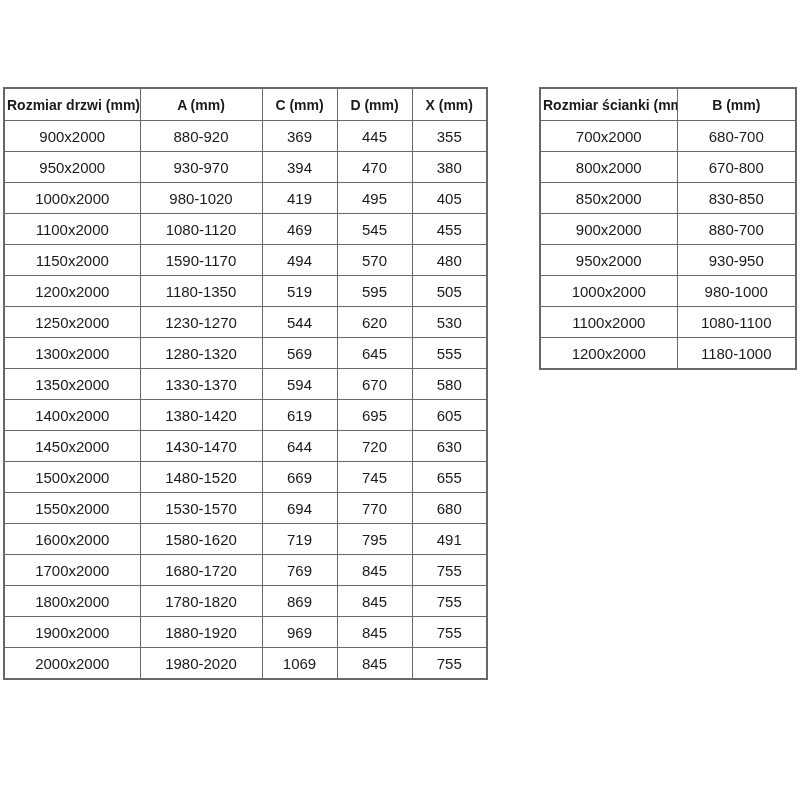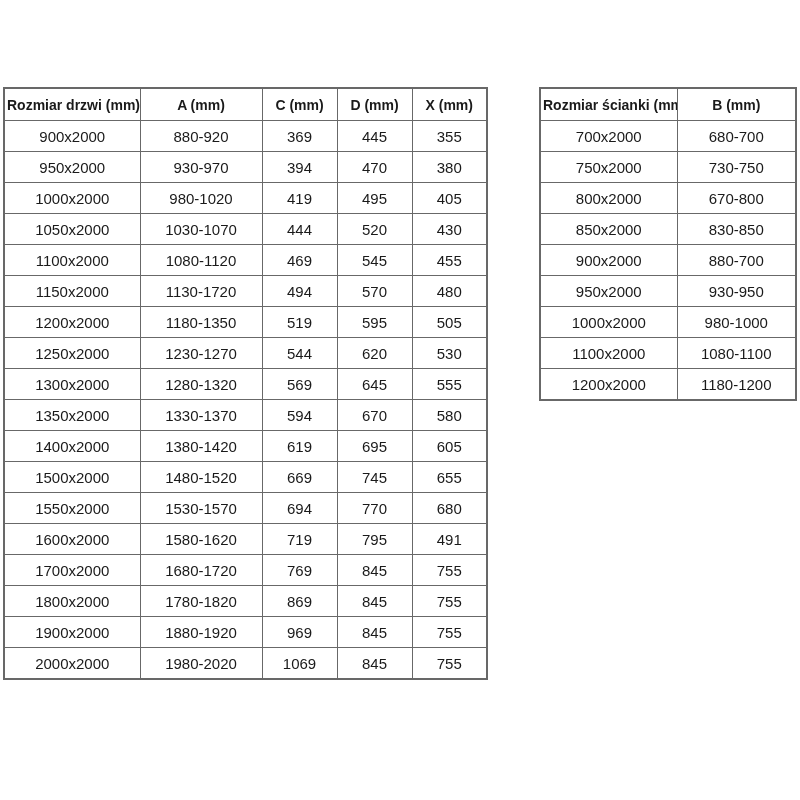--- a/index.html
+++ b/index.html
@@ -84,36 +84,29 @@
           <td>380</td>
         </tr>
         <tr>
           <td>1000x2000</td>
           <td>980-1020</td>
           <td>419</td>
           <td>495</td>
           <td>405</td>
         </tr>
         <tr>
-          <td>1050x2000</td>
-          <td>1030-1070</td>
-          <td>444</td>
-          <td>520</td>
-          <td>430</td>
-        </tr>
-        <tr>
           <td>1100x2000</td>
           <td>1080-1120</td>
           <td>469</td>
           <td>545</td>
           <td>455</td>
         </tr>
         <tr>
           <td>1150x2000</td>
-          <td>1130-1720</td>
+          <td>1590-1170</td>
           <td>494</td>
           <td>570</td>
           <td>480</td>
         </tr>
         <tr>
           <td>1200x2000</td>
           <td>1180-1350</td>
           <td>519</td>
           <td>595</td>
           <td>505</td>
@@ -138,20 +131,27 @@
           <td>594</td>
           <td>670</td>
           <td>580</td>
         </tr>
         <tr>
           <td>1400x2000</td>
           <td>1380-1420</td>
           <td>619</td>
           <td>695</td>
           <td>605</td>
+        </tr>
+        <tr>
+          <td>1450x2000</td>
+          <td>1430-1470</td>
+          <td>644</td>
+          <td>720</td>
+          <td>630</td>
         </tr>
         <tr>
           <td>1500x2000</td>
           <td>1480-1520</td>
           <td>669</td>
           <td>745</td>
           <td>655</td>
         </tr>
         <tr>
           <td>1550x2000</td>
@@ -208,24 +208,20 @@
           <th>Rozmiar ścianki (mm)</th>
           <th>B (mm)</th>
         </tr>
       </thead>
       <tbody>
         <tr>
           <td>700x2000</td>
           <td>680-700</td>
         </tr>
         <tr>
-          <td>750x2000</td>
-          <td>730-750</td>
-        </tr>
-        <tr>
           <td>800x2000</td>
           <td>670-800</td>
         </tr>
         <tr>
           <td>850x2000</td>
           <td>830-850</td>
         </tr>
         <tr>
           <td>900x2000</td>
           <td>880-700</td>
@@ -237,17 +233,17 @@
         <tr>
           <td>1000x2000</td>
           <td>980-1000</td>
         </tr>
         <tr>
           <td>1100x2000</td>
           <td>1080-1100</td>
         </tr>
         <tr>
           <td>1200x2000</td>
-          <td>1180-1200</td>
+          <td>1180-1000</td>
         </tr>
       </tbody>
     </table>
 </div>
 
 </body></html>

